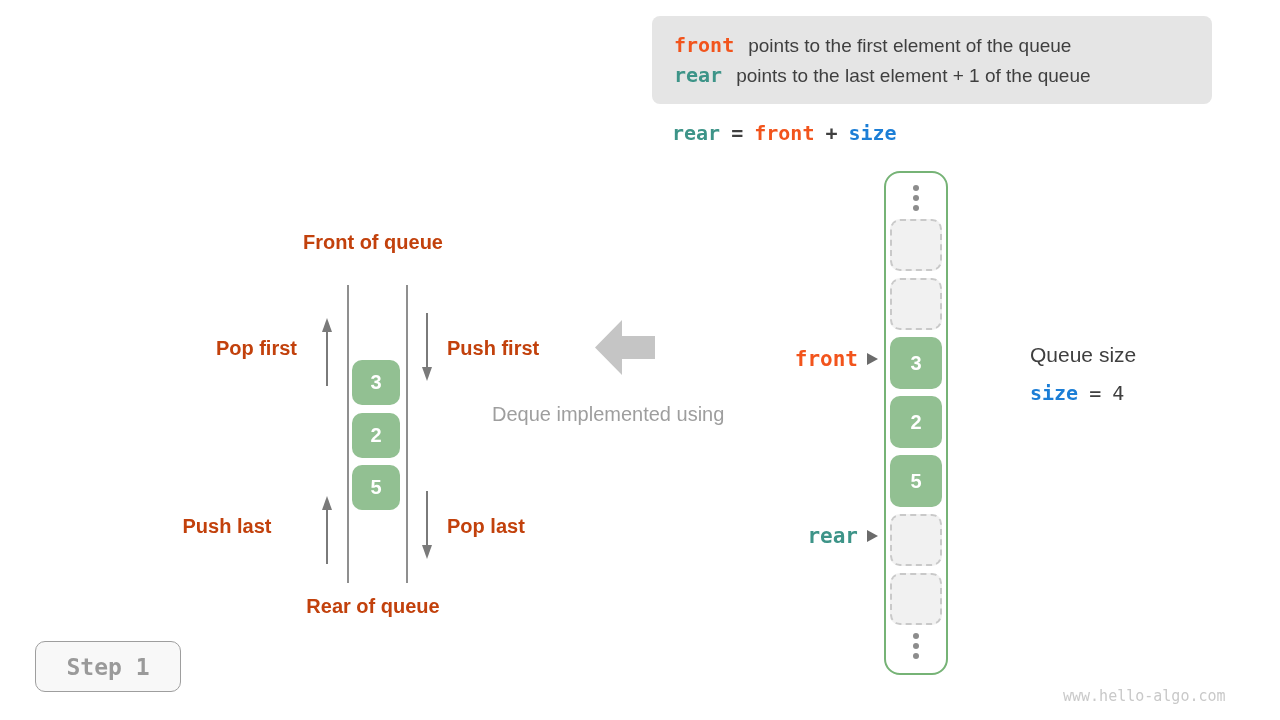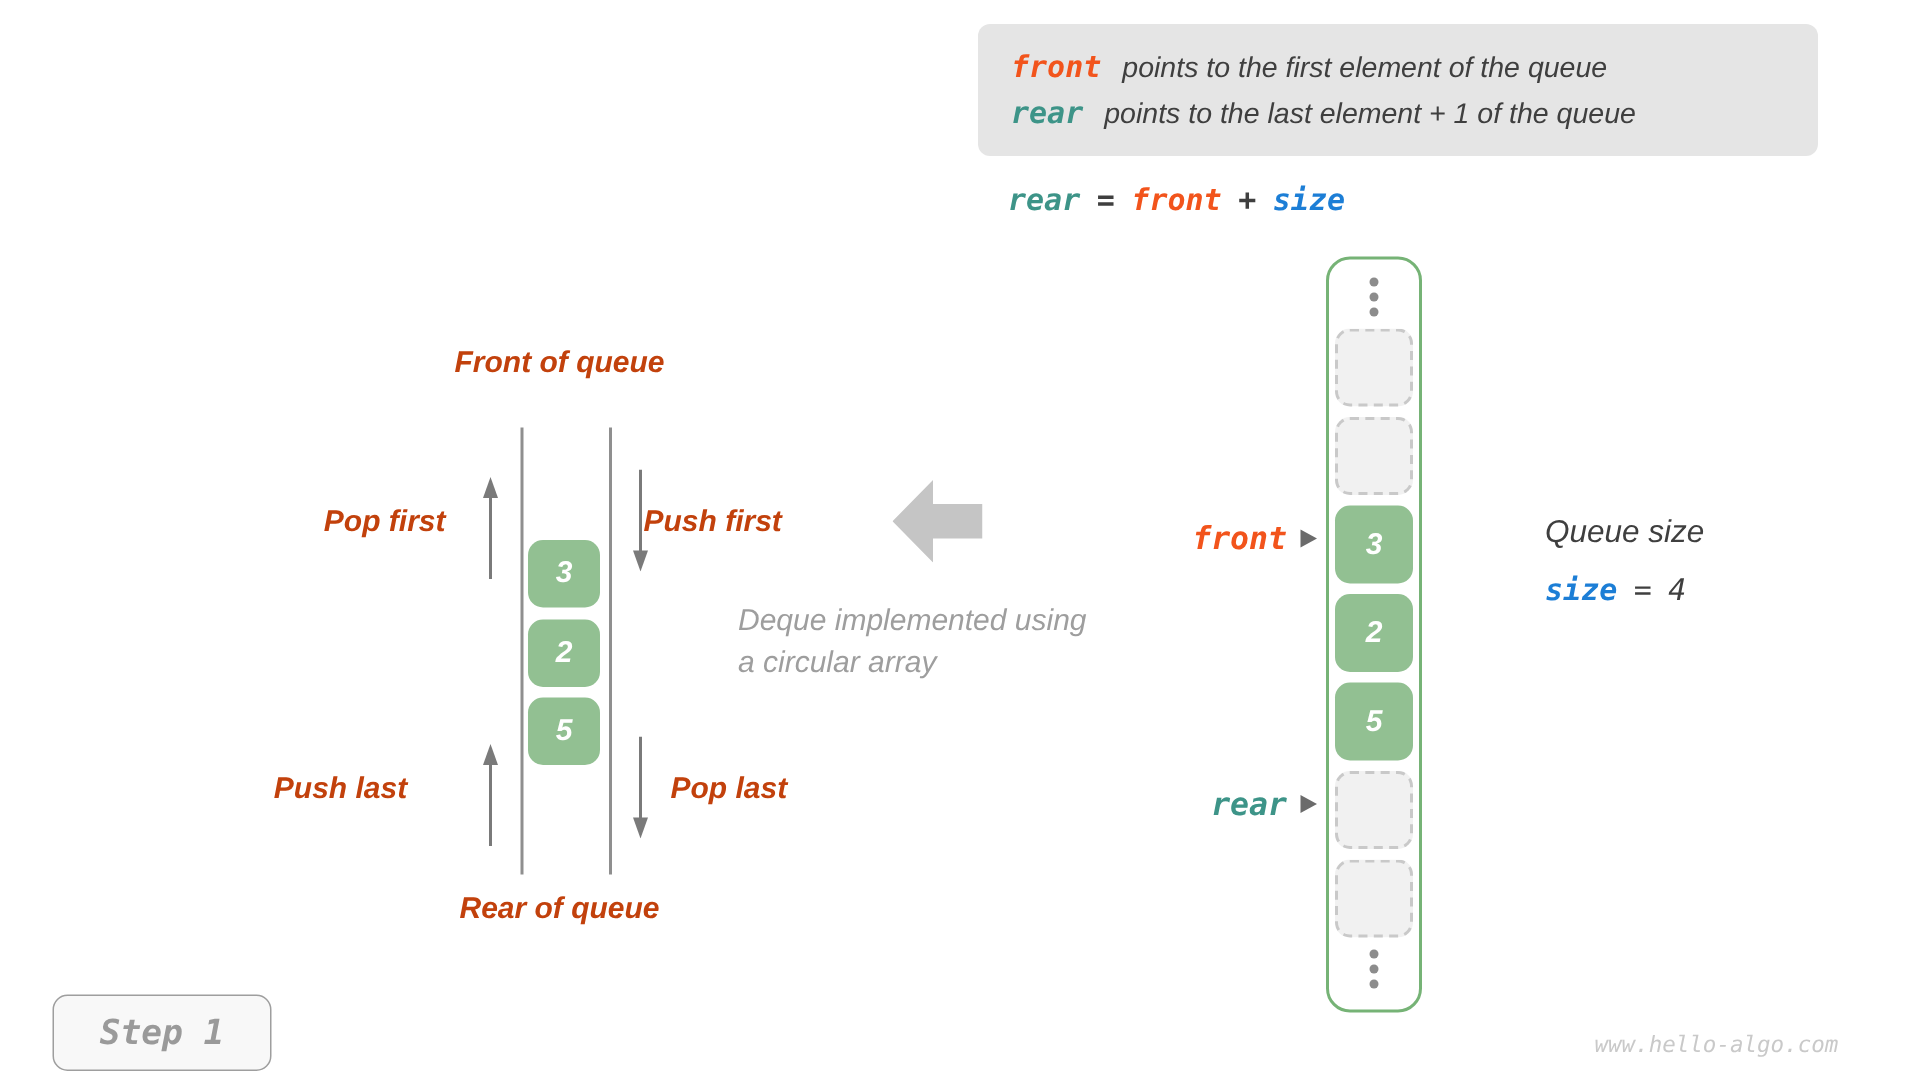--- a/index.html
+++ b/index.html
@@ -4,21 +4,20 @@
 <style>
   * { margin: 0; padding: 0; box-sizing: border-box; }
   html, body { background: #ffffff; }
   .stage {
     position: relative;
     width: 1256px;
     height: 720px;
     background: #ffffff;
     overflow: hidden;
     font-family: "Liberation Sans", sans-serif;
-    font-style: italic;
   }
 
   
   .info-box {
     position: absolute;
     left: 652px; top: 16px;
     width: 560px; height: 88px;
     background: #e5e5e5;
     border-radius: 8px;
     display: flex;
@@ -112,21 +111,21 @@
   
   .step-badge {
     position: absolute;
     left: 35px; top: 641px;
     width: 146px; height: 51px;
     background: #f8f8f8;
     border: 1.5px solid #9e9e9e;
     border-radius: 10px;
     display: flex; align-items: center; justify-content: center;
     font-family: "DejaVu Sans Mono", monospace;
-    font-weight: bold; font-size: 23px; color: #9a9a9a; margin-top: 22px;
+    font-weight: bold; font-size: 23px; color: #9a9a9a;
   }
 
   
   .watermark {
     position: absolute;
     left: 1063px; top: 687px;
     font-family: "DejaVu Sans Mono", monospace;
     font-size: 15px; color: #c9c9c9;
   }
 </style>
@@ -174,32 +173,31 @@
   <svg class="arrow-svg" style="left:320px; top:496px;" width="14" height="68">
     <polygon points="7,0 2,14 12,14" fill="#7a7a7a"></polygon>
     <line x1="7" y1="12" x2="7" y2="68" stroke="#7a7a7a" stroke-width="2"></line>
   </svg>
   <svg class="arrow-svg" style="left:420px; top:491px;" width="14" height="68">
     <line x1="7" y1="0" x2="7" y2="56" stroke="#7a7a7a" stroke-width="2"></line>
     <polygon points="7,68 2,54 12,54" fill="#7a7a7a"></polygon>
   </svg>
 
   <div class="h-label" style="left:157px; top:337px; width:140px; text-align:right;">Pop first</div>
-  <div class="h-label" style="left:429px; top:337px;">Push first</div>
+  <div class="h-label" style="left:447px; top:337px;">Push first</div>
   <div class="h-label" style="left:157px; top:515px; width:140px; text-align:center;">Push last</div>
   <div class="h-label" style="left:447px; top:515px;">Pop last</div>
 
   <div class="h-label centered" style="left:253px; top:595px; width:240px;">Rear of queue</div>
 
   <svg class="arrow-svg" style="left:595px; top:320px;" width="60" height="55">
     <polygon points="0,27.5 27,0 27,16 60,16 60,39 27,39 27,55" fill="#c5c5c5"></polygon>
   </svg>
   <div class="caption">
     <div>Deque implemented using</div>
-    <div>a circular array</div>
   </div>
 
   <div class="array-col">
     <div class="dots">
         <span></span>
         <span></span>
         <span></span>
       </div>
     <div class="cell cell-empty"></div>
     <div class="cell cell-empty"></div>

